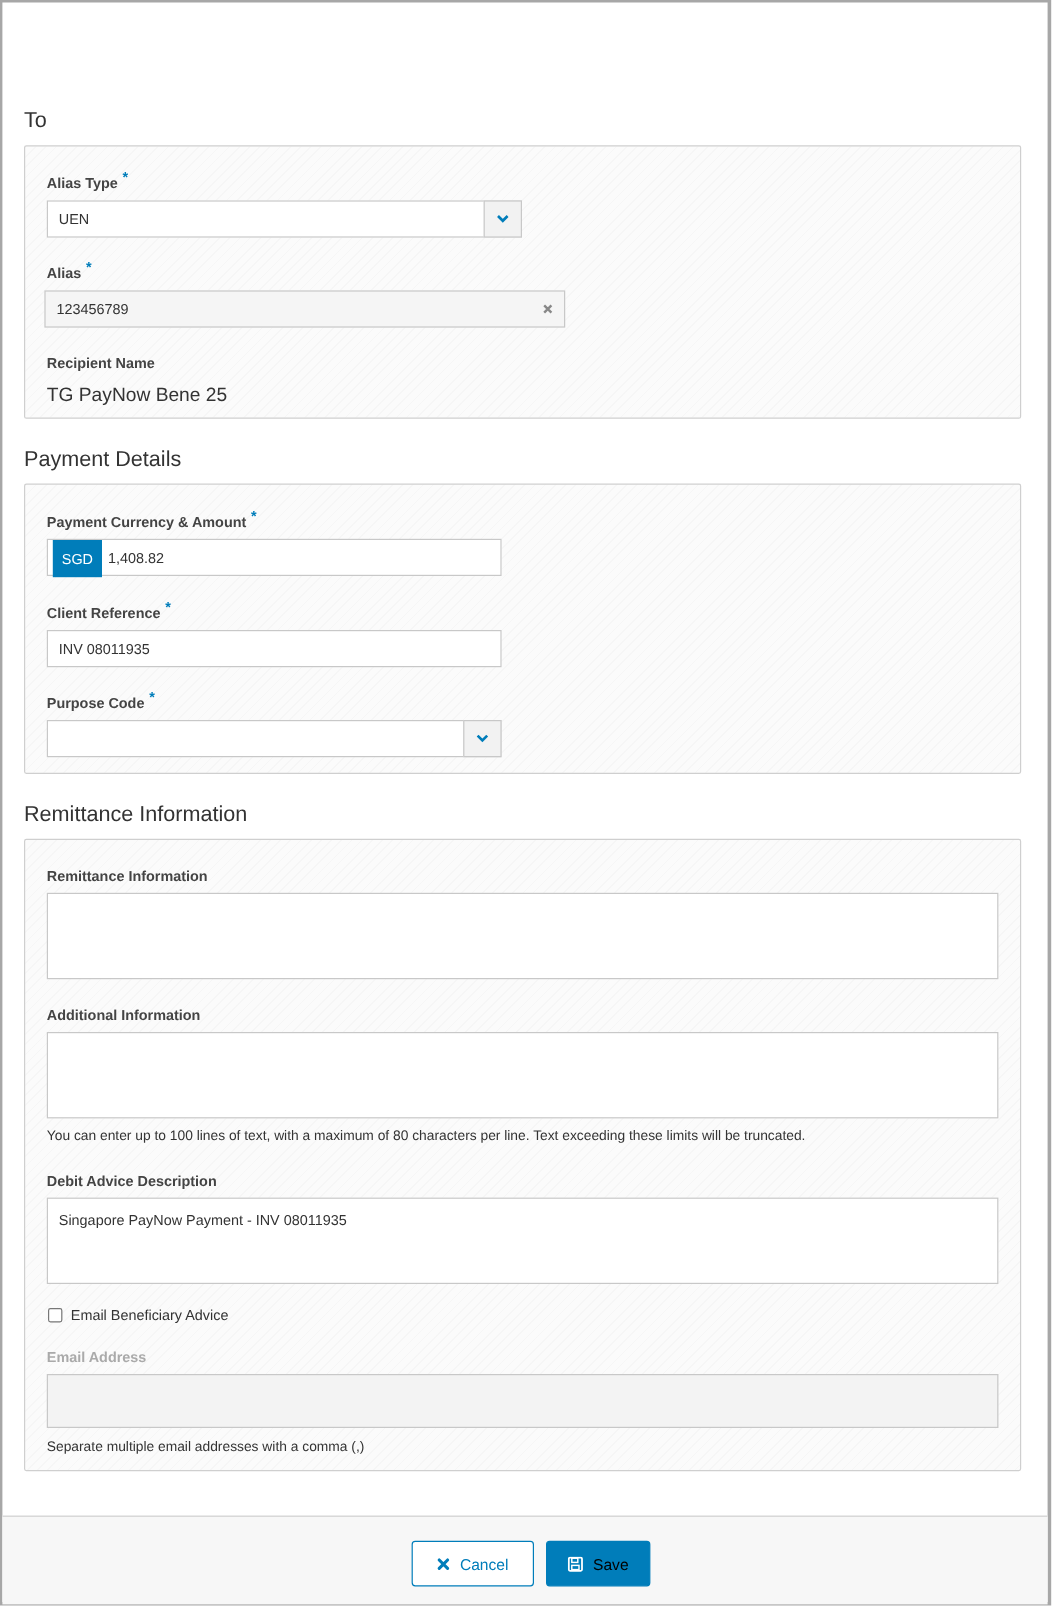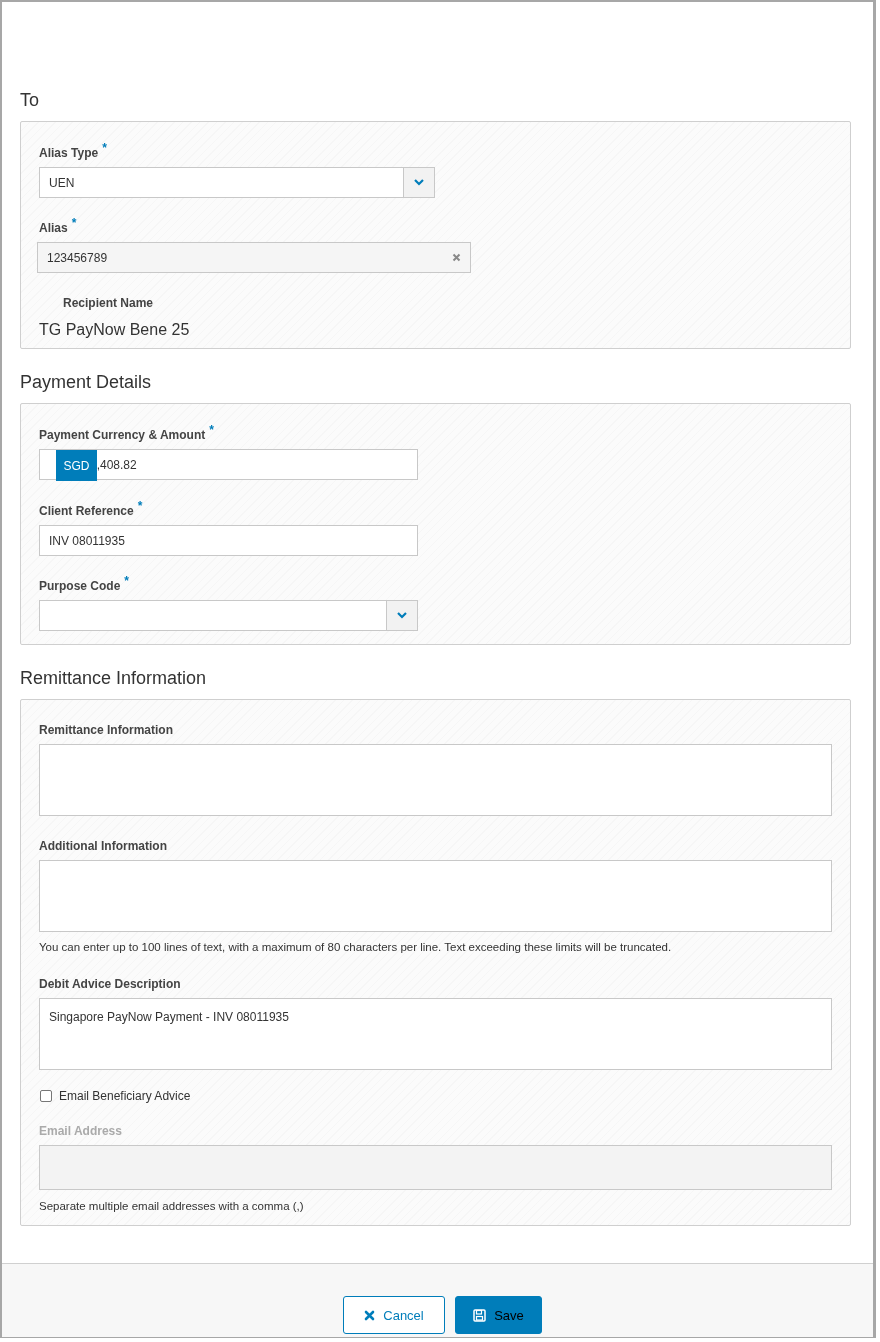--- a/index.html
+++ b/index.html
@@ -40,21 +40,21 @@
       font-family: "Liberation Sans", sans-serif;
     }
     .input.readonly-grey { background: #f5f5f5; }
     .select-arrow {
       position: absolute; top: -1px; right: -1px; width: 32px; height: 31px;
       border: 1px solid #c8c8c8; background: #f2f2f2; display: flex; align-items: center; justify-content: center;
     }
     .clear-x { position: absolute; right: 9px; top: 10px; width: 9px; height: 9px; }
 
     .currency-addon {
-      position: absolute; left: 16px; top: 0; width: 41px; height: 31px; background: #007dba; color: #fff;
+      position: absolute; left: 4px; top: 0; width: 41px; height: 31px; background: #007dba; color: #fff;
       font-size: 12px; display: flex; align-items: center; justify-content: center;
     }
 
     .static-text { position: absolute; font-size: 16px; color: #333; }
     .help-text { position: absolute; font-size: 11.5px; color: #333; }
 
     .textarea {
       position: absolute; border: 1px solid #c8c8c8; background: #fff; font-size: 12px; color: #333;
       padding: 11px 9px; font-family: "Liberation Sans", sans-serif;
     }
@@ -64,21 +64,21 @@
       position: absolute; width: 12px; height: 12px; border: 1px solid #777; border-radius: 2px; background: #fff;
     }
     .checkbox-label { position: absolute; font-size: 12px; color: #333; }
 
     .modal-footer {
       position: absolute; left: 0; top: 1261px; width: 871px; height: 74px;
       background: #f7f7f7; border-top: 1px solid #d0d0d0;
     }
     .btn {
       position: absolute; height: 38px; border-radius: 3px; font-size: 13px;
-      display: flex; align-items: center; justify-content: center; gap: 8px; cursor: pointer; margin-top: 12px;
+      display: flex; align-items: center; justify-content: center; gap: 8px; cursor: pointer;
     }
     .btn-cancel { left: 341px; top: 20px; width: 102px; border: 1px solid #007dba; background: #fff; color: #007dba; }
     .btn-save { left: 453px; top: 20px; width: 87px; border: 1px solid #007dba; background: #007dba; color: #000000; }
   </style>
 </head>
 <body>
 
 <div class="modal">
 
 
@@ -99,21 +99,21 @@
     <div class="field-label" style="left:18px; top:99px;">
       <span>Alias</span><span class="req">*</span>
     </div>
     <div class="input readonly-grey" style="left:16px; top:120px; width:434px;">
       <span>123456789</span>
       <svg class="clear-x" viewBox="0 0 9 9">
           <path d="M1.5 1.5 L7.5 7.5 M7.5 1.5 L1.5 7.5" stroke="#888" stroke-width="2"></path>
         </svg>
     </div>
 
-    <div class="field-label" style="left:18px; top:174px;margin-left:24px;">Recipient Name</div>
+    <div class="field-label" style="left:18px; top:174px;">Recipient Name</div>
     <div class="static-text" style="left:18px; top:199px;">TG PayNow Bene 25</div>
   </div>
 
   <div class="section-title" style="top:370px;">Payment Details</div>
   <div class="panel" style="top:401px; height:242px;">
     <div class="field-label" style="left:18px; top:24px;">
       <span>Payment Currency &amp; Amount</span><span class="req">*</span>
     </div>
     <div class="input" style="left:18px; top:45px; width:379px; padding-left:50px;">
       <div class="currency-addon">SGD</div>

